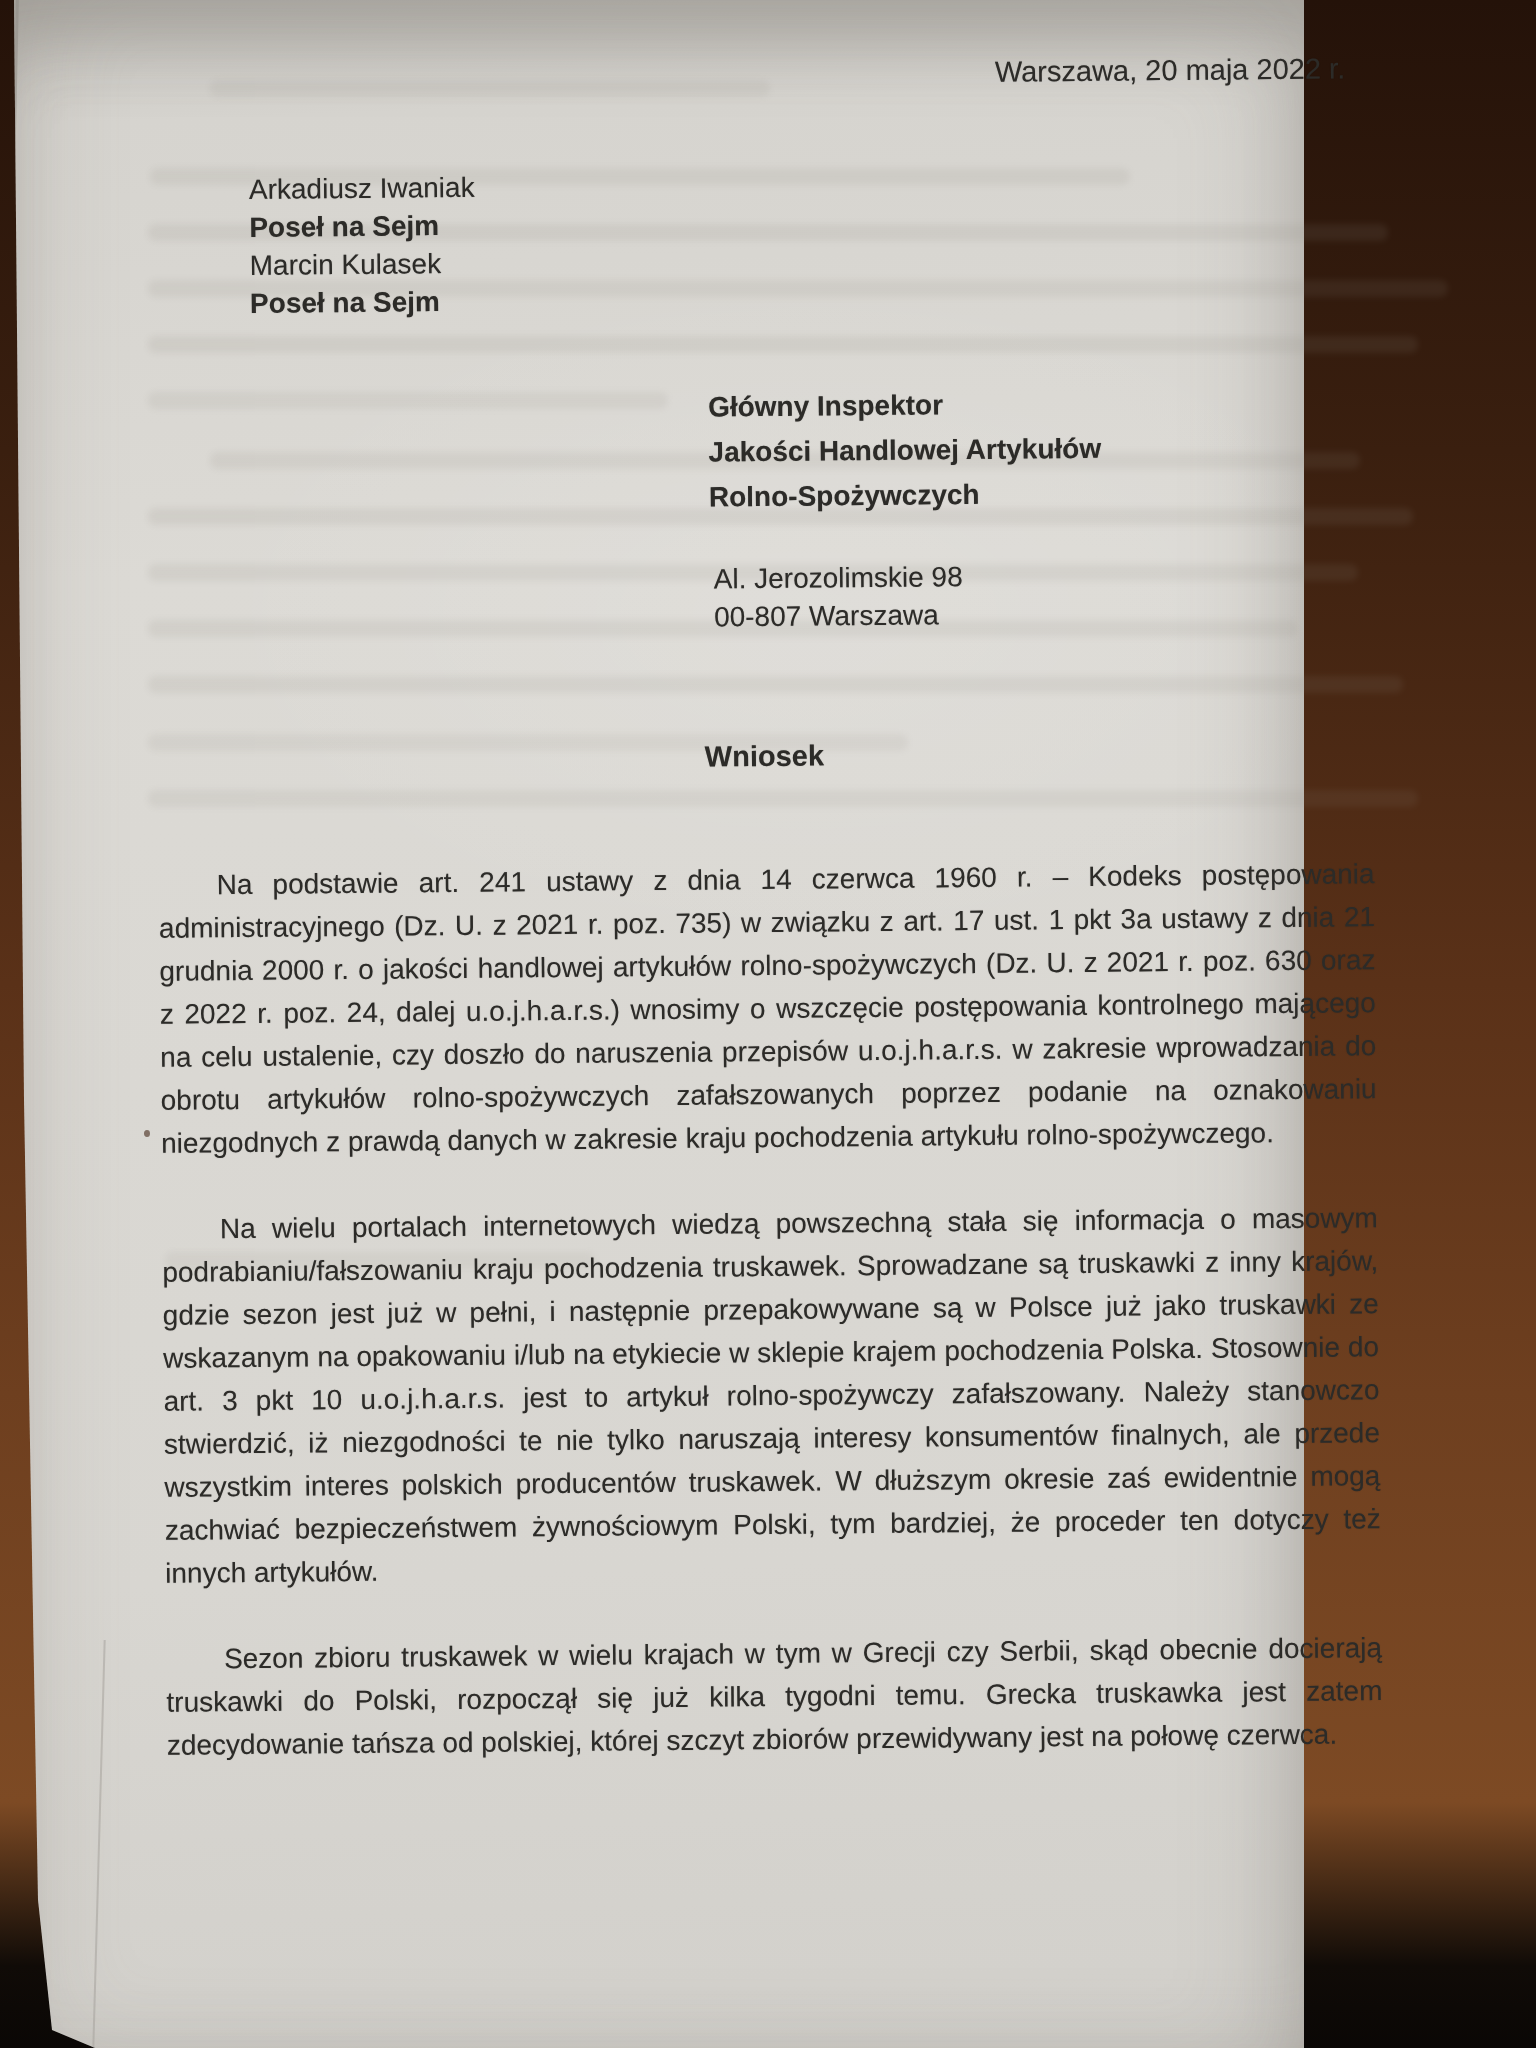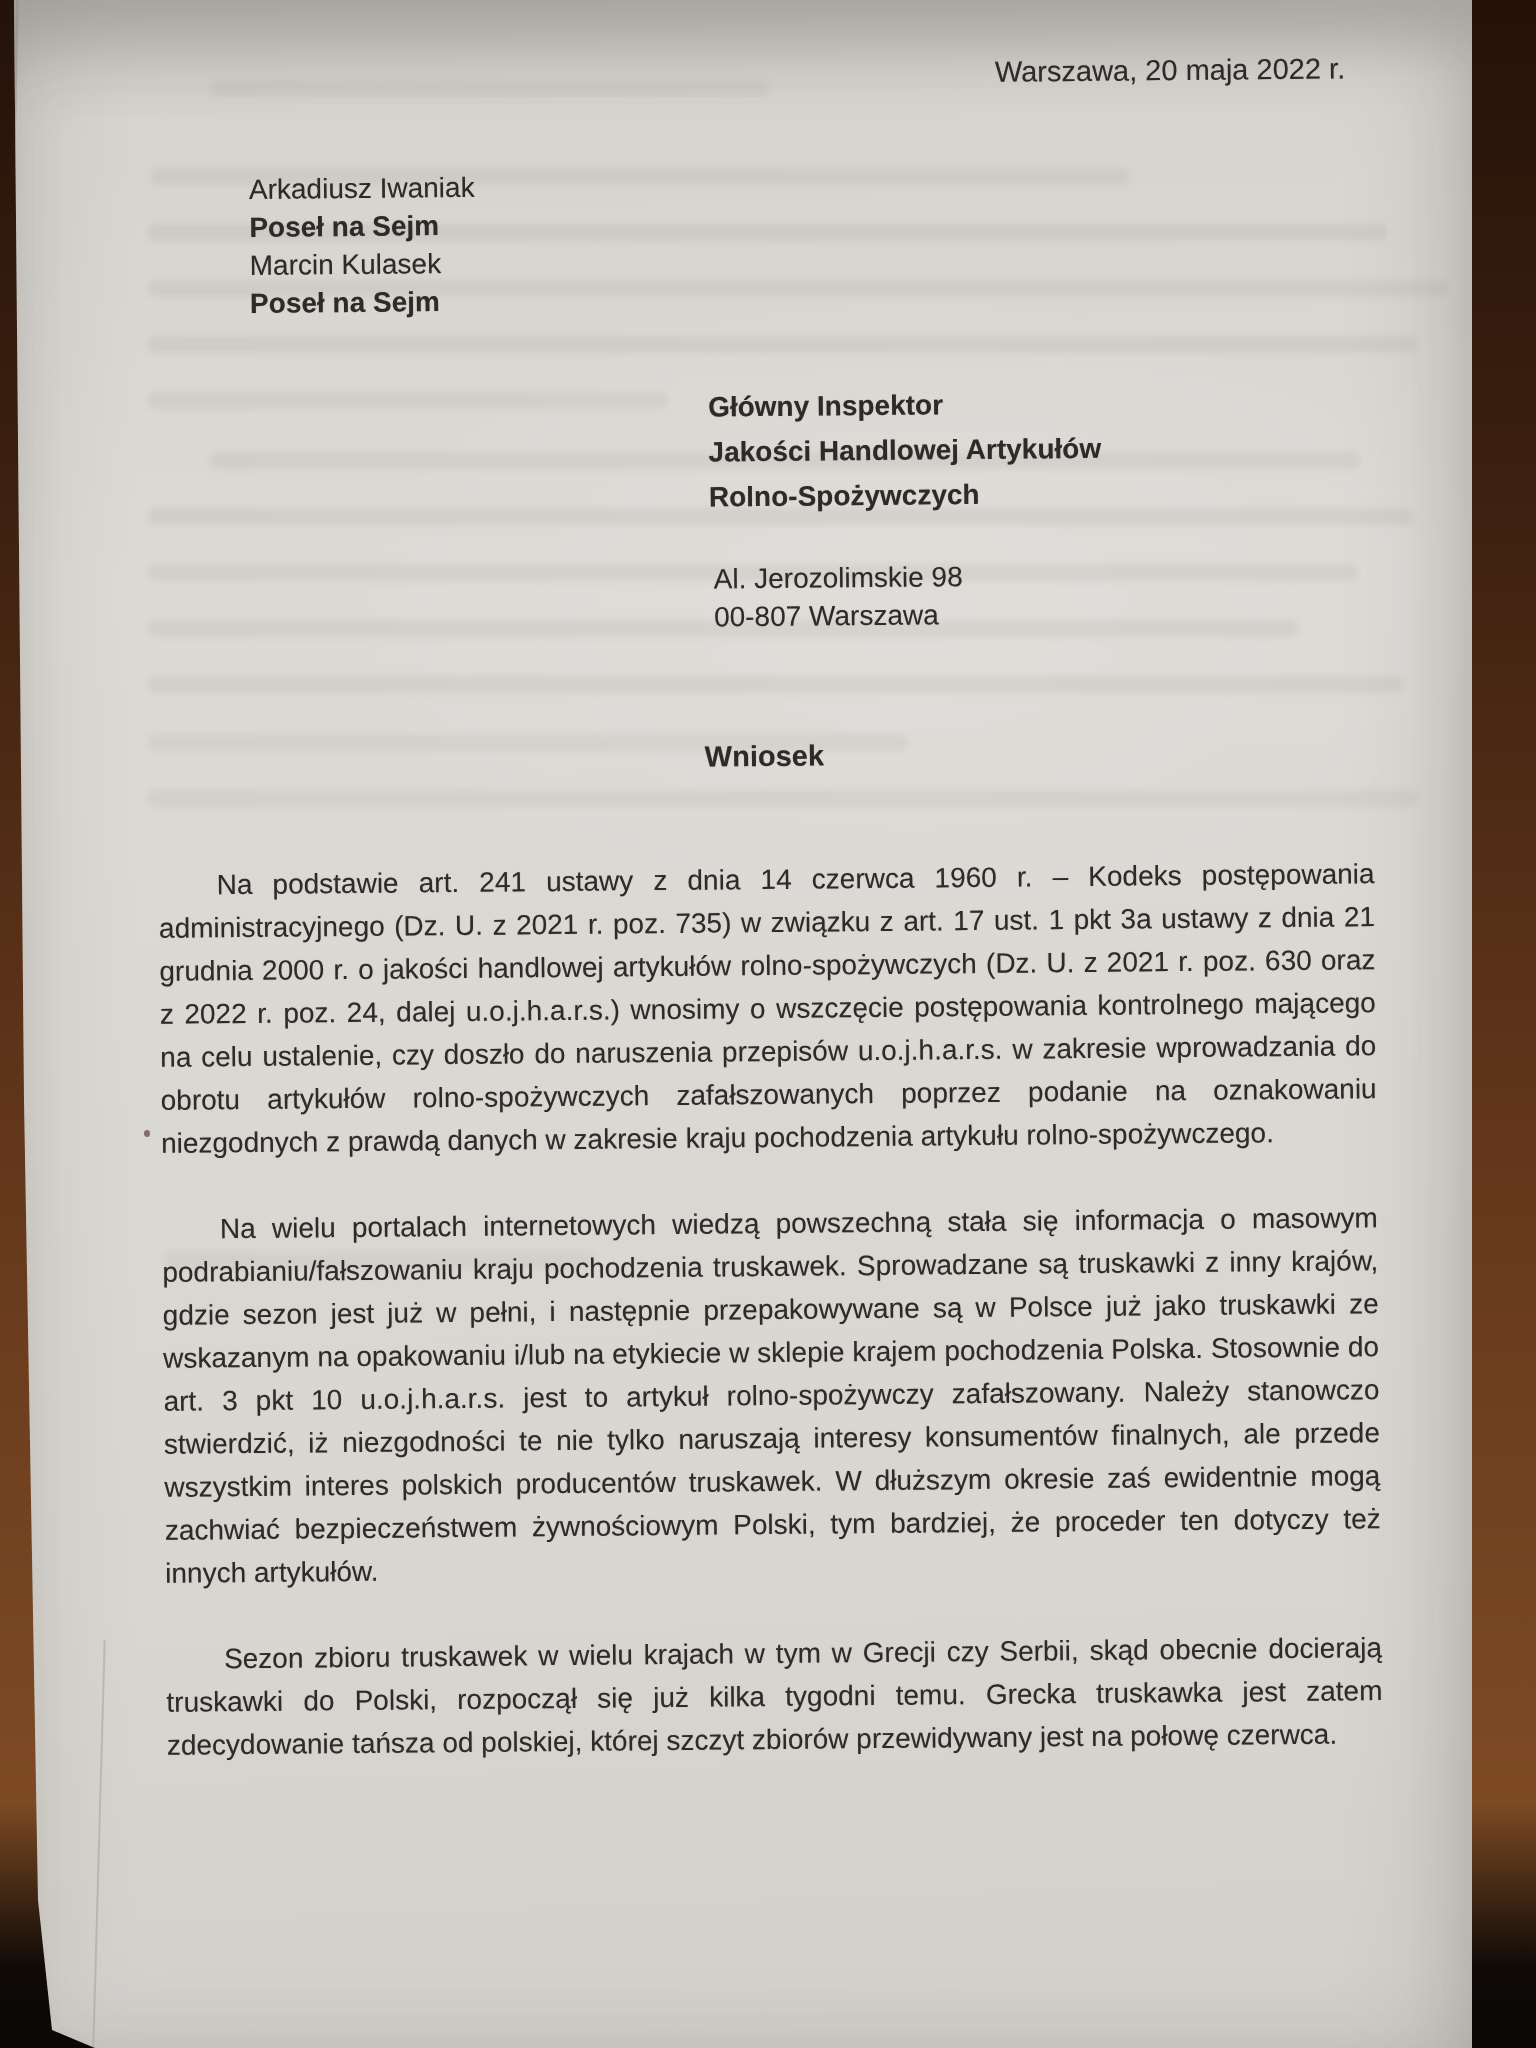--- a/index.html
+++ b/index.html
@@ -6,21 +6,21 @@
     margin: 0; padding: 0;
     width: 1536px; height: 2048px;
     overflow: hidden;
     font-family: "Liberation Sans", "DejaVu Sans", sans-serif;
   }
   body {
     background: linear-gradient(to bottom,
       #241209 0%, #3a1f0f 22%, #5a3118 48%,
       #6e3f1f 68%, #7d4a24 88%, #100b07 96%, #0a0705 100%);
   }
-  .photo { position: relative; width: 1464px; height: 2048px; padding-left: 8px; }
+  .photo { position: relative; width: 1304px; height: 2048px; }
 
   
   .paper {
     position: absolute; inset: 0;
     clip-path: polygon(14px 0, 1536px 0, 1536px 2048px, 95px 2048px,
                        52px 2030px, 38px 1900px, 24px 1100px, 14px 0);
     background:
       radial-gradient(ellipse 900px 500px at 62% 30%, rgba(255,255,255,0.10), rgba(255,255,255,0) 70%),
       linear-gradient(178deg, #c9c7c2 0%, #d6d4cf 6%, #dcdad5 28%,
                       #dad8d3 52%, #d8d6d1 76%, #d2d0cb 100%);

